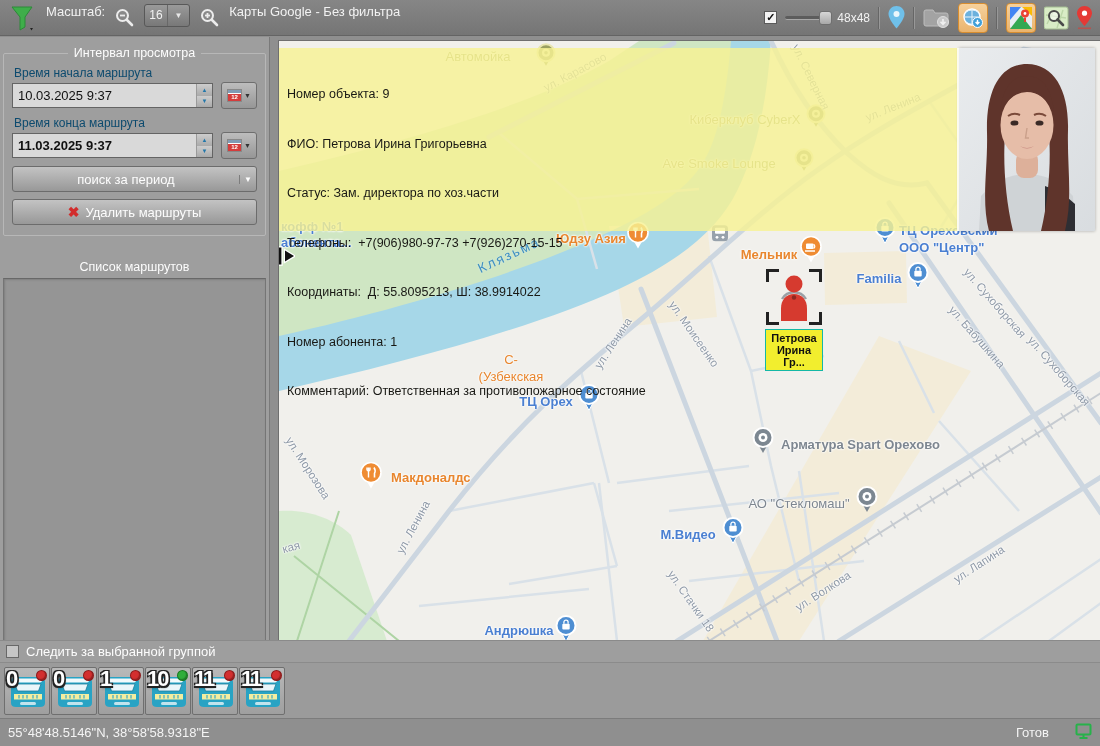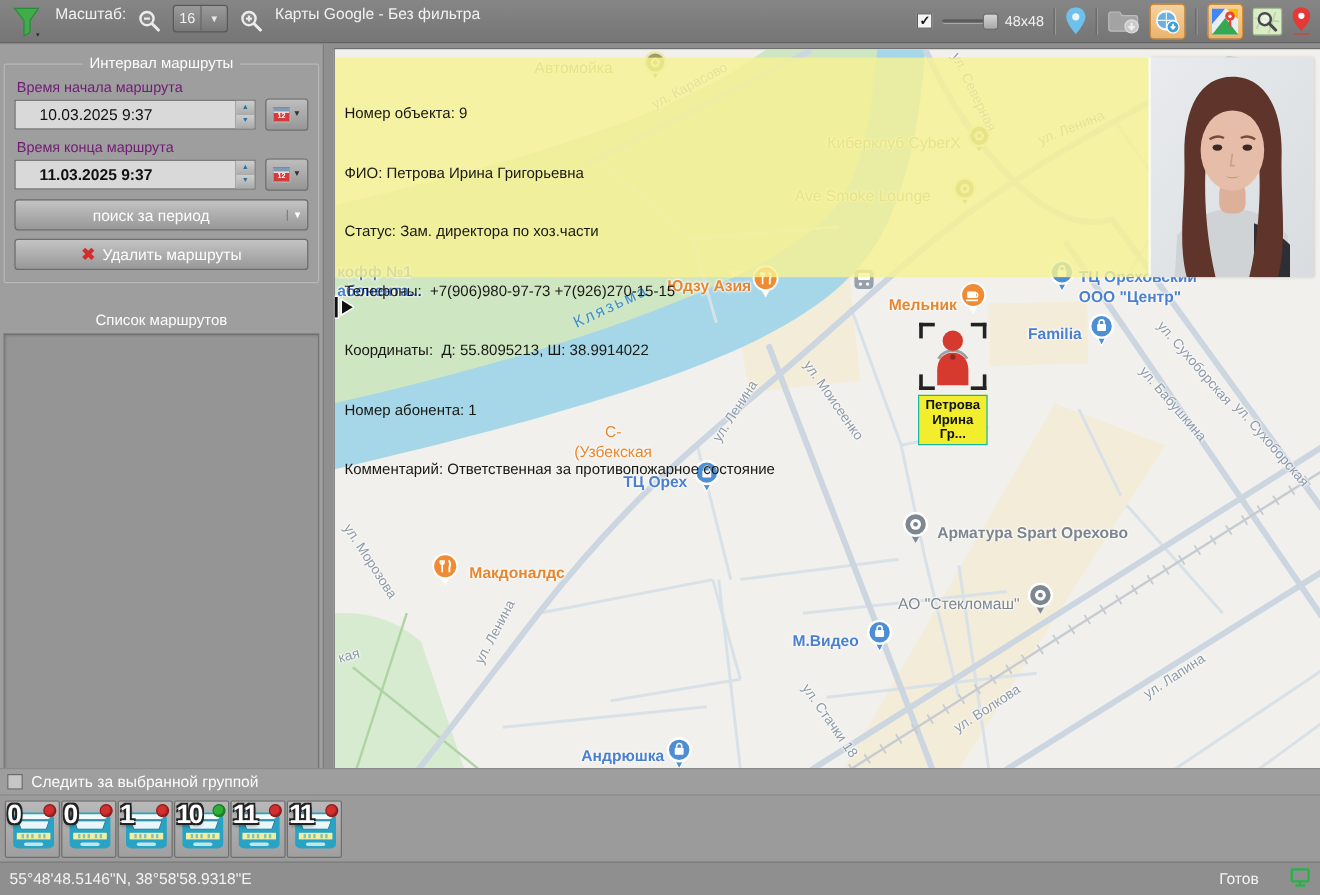--- a/index.html
+++ b/index.html
@@ -27,24 +27,24 @@
   .slider .handle { position:absolute; right:-3px; top:0; width:13px; height:14px;
     background:linear-gradient(#d6d6d6,#a8a8a8); border:1px solid #6f6f6f; border-radius:3px; }
 
   
   .sidebar { position:absolute; left:0; top:37px; width:270px; height:603px;
     background:#9e9e9e; border-right:1px solid #7a7a7a; color:#fff; font-size:12px; }
   .groupbox { position:relative; margin:16px 3px 0 3px; border:1px solid #b7b7b7; border-radius:2px;
     padding:10px 6px 8px 6px; }
   .groupbox-title { position:absolute; top:-8px; left:0; right:0; text-align:center; }
   .groupbox-title span { background:#9e9e9e; padding:0 6px; color:#fdfdfd; font-size:12.5px; }
-  .fld-label { margin:2px 4px 3px; color:#701a75; }
+  .fld-label { margin:2px 4px 3px; color:#0c4a6e; }
   .fld-row { display:flex; gap:8px; margin:0 2px 7px; }
   .dt { flex:1; display:flex; height:25px; background:#d9d9d9; border:1px solid #646464; }
-  .dt-val { flex:1; padding:4px 20px; font-size:13px; color:#111; }
+  .dt-val { flex:1; padding:4px 5px; font-size:13px; color:#111; }
   .dt-val.bold { font-weight:700; }
   .spin { width:16px; display:flex; flex-direction:column; border-left:1px solid #9a9a9a; }
   .spin div { flex:1; background:linear-gradient(#cdcdcd,#aaaaaa); display:flex; align-items:center; justify-content:center;
     font-size:6px; color:#2277aa; }
   .cal-btn { width:36px; height:27px; margin-top:-1px; background:linear-gradient(#bdbdbd,#969696);
     border:1px solid #6e6e6e; border-radius:3px; display:flex; align-items:center; justify-content:center; gap:2px; }
   .cal-glyph { width:15px; height:13px; background:#fdfdfd; border:1px solid #888; position:relative; }
   .cal-glyph::before { content:""; position:absolute; left:0; right:0; top:0; height:3px; background:#7f9ab4; }
   .cal-glyph::after { content:"12"; position:absolute; right:0; bottom:0; left:0; height:7px; background:#d43c3c;
     color:#fff; font-size:6px; line-height:7px; text-align:center; font-weight:700; }
@@ -203,21 +203,21 @@
         <path d="M7.5,0 C3.3,0 0,3.2 0,7.2 C0,12.2 7.5,20 7.5,20 C7.5,20 15,12.2 15,7.2 C15,3.2 11.7,0 7.5,0 Z" fill="#e53935"></path>
         <circle cx="7.5" cy="7.2" r="2.6" fill="#fff"></circle>
         <rect x="1" y="21.5" width="13" height="1.6" fill="#c64a45" opacity=".8"></rect>
       </svg>
     </span>
   </div>
 </div>
 
 <div class="sidebar">
   <div class="groupbox">
-    <div class="groupbox-title"><span>Интервал маршруты</span></div>
+    <div class="groupbox-title"><span>Интервал просмотра</span></div>
     <div class="fld-label">Время начала маршрута</div>
     <div class="fld-row">
       <div class="dt">
         <div class="dt-val">10.03.2025 9:37</div>
         <div class="spin">
             <div>▲</div>
             <div>▼</div>
           </div>
       </div>
       <div class="cal-btn">

